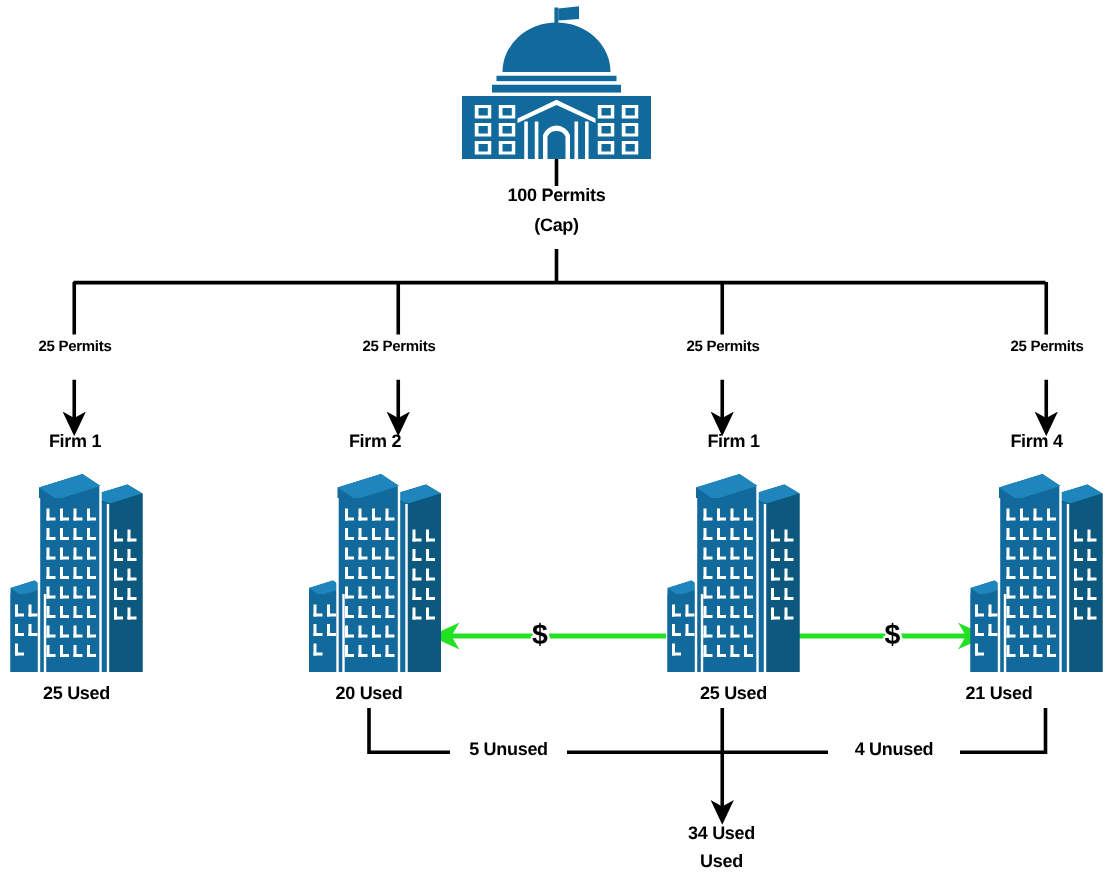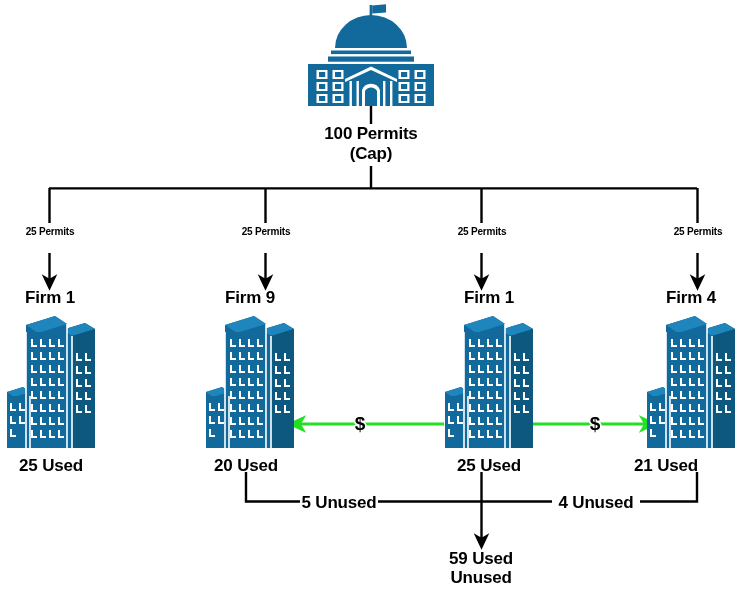--- a/index.html
+++ b/index.html
@@ -14,21 +14,21 @@
   .lbl{
     position:absolute;
     font-weight:bold;
     color:#000000;
     white-space:nowrap;
     line-height:1.12;
     letter-spacing:-0.2px;
   }
   .lbl.c{transform:translateX(-50%);text-align:center;}
   .f15{font-size:10px;}
-  .f16{font-size:17px;}
+  .f16{font-size:12px;}
   .bldg{position:absolute;}
   .cap{position:absolute;}
   .money{
     position:absolute;font-weight:bold;font-size:19px;color:#000;
     transform:translate(-50%,-50%);
     text-shadow:
       1.6px 0 0 #fff,-1.6px 0 0 #fff,0 1.6px 0 #fff,0 -1.6px 0 #fff,
       1.2px 1.2px 0 #fff,-1.2px 1.2px 0 #fff,1.2px -1.2px 0 #fff,-1.2px -1.2px 0 #fff;
   }
   .white-pad{
@@ -152,21 +152,21 @@
   <div class="white-pad" style="left:266px;top:223px;width:104px;height:30px;"></div>
   <div class="lbl c f15" style="left:266px;top:226px;">25 Permits</div>
 
   <div class="white-pad" style="left:482px;top:223px;width:104px;height:30px;"></div>
   <div class="lbl c f15" style="left:482px;top:226px;">25 Permits</div>
 
   <div class="white-pad" style="left:698px;top:223px;width:104px;height:30px;"></div>
   <div class="lbl c f15" style="left:698px;top:226px;">25 Permits</div>
 
   <div class="lbl c f16" style="left:50px;top:288px;">Firm 1</div>
-  <div class="lbl c f16" style="left:250px;top:288px;">Firm 9</div>
+  <div class="lbl c f16" style="left:250px;top:288px;">Firm 2</div>
   <div class="lbl c f16" style="left:489px;top:288px;">Firm 1</div>
   <div class="lbl c f16" style="left:691px;top:288px;">Firm 4</div>
 
   <svg class="bldg" style="left:5px;top:308px;" width="95" height="145" viewBox="0 0 95 145">
     <g>
 
       <polygon points="57,22 80,15 90,21 90,140 57,140" fill="#0d587f"></polygon>
       <polygon points="57,22 80,15 90,21 67,28" fill="#1f86bd"></polygon>
       <rect x="57" y="27" width="11" height="113" fill="#12699b"></rect>
       <polygon points="68,28 90,21 90,140 68,140" fill="#0d587f"></polygon>
@@ -726,16 +726,16 @@
   <div class="lbl c f16" style="left:246px;top:456px;">20 Used</div>
   <div class="lbl c f16" style="left:489px;top:456px;">25 Used</div>
   <div class="lbl c f16" style="left:666px;top:456px;">21 Used</div>
 
   <div class="white-pad" style="left:339px;top:490px;width:78px;height:24px;"></div>
   <div class="lbl c f16" style="left:339px;top:493px;">5 Unused</div>
 
   <div class="white-pad" style="left:596px;top:490px;width:78px;height:24px;"></div>
   <div class="lbl c f16" style="left:596px;top:493px;text-align:right;">4 Unused</div>
 
-  <div class="lbl c f16" style="left:481px;top:549px;">59 Used</div>
-  <div class="lbl c f16" style="left:481px;top:568px;">Unused</div>
+  <div class="lbl c f16" style="left:481px;top:549px;">34 Used</div>
+  <div class="lbl c f16" style="left:481px;top:568px;">Used</div>
 
 </div>
 
 </body></html>

